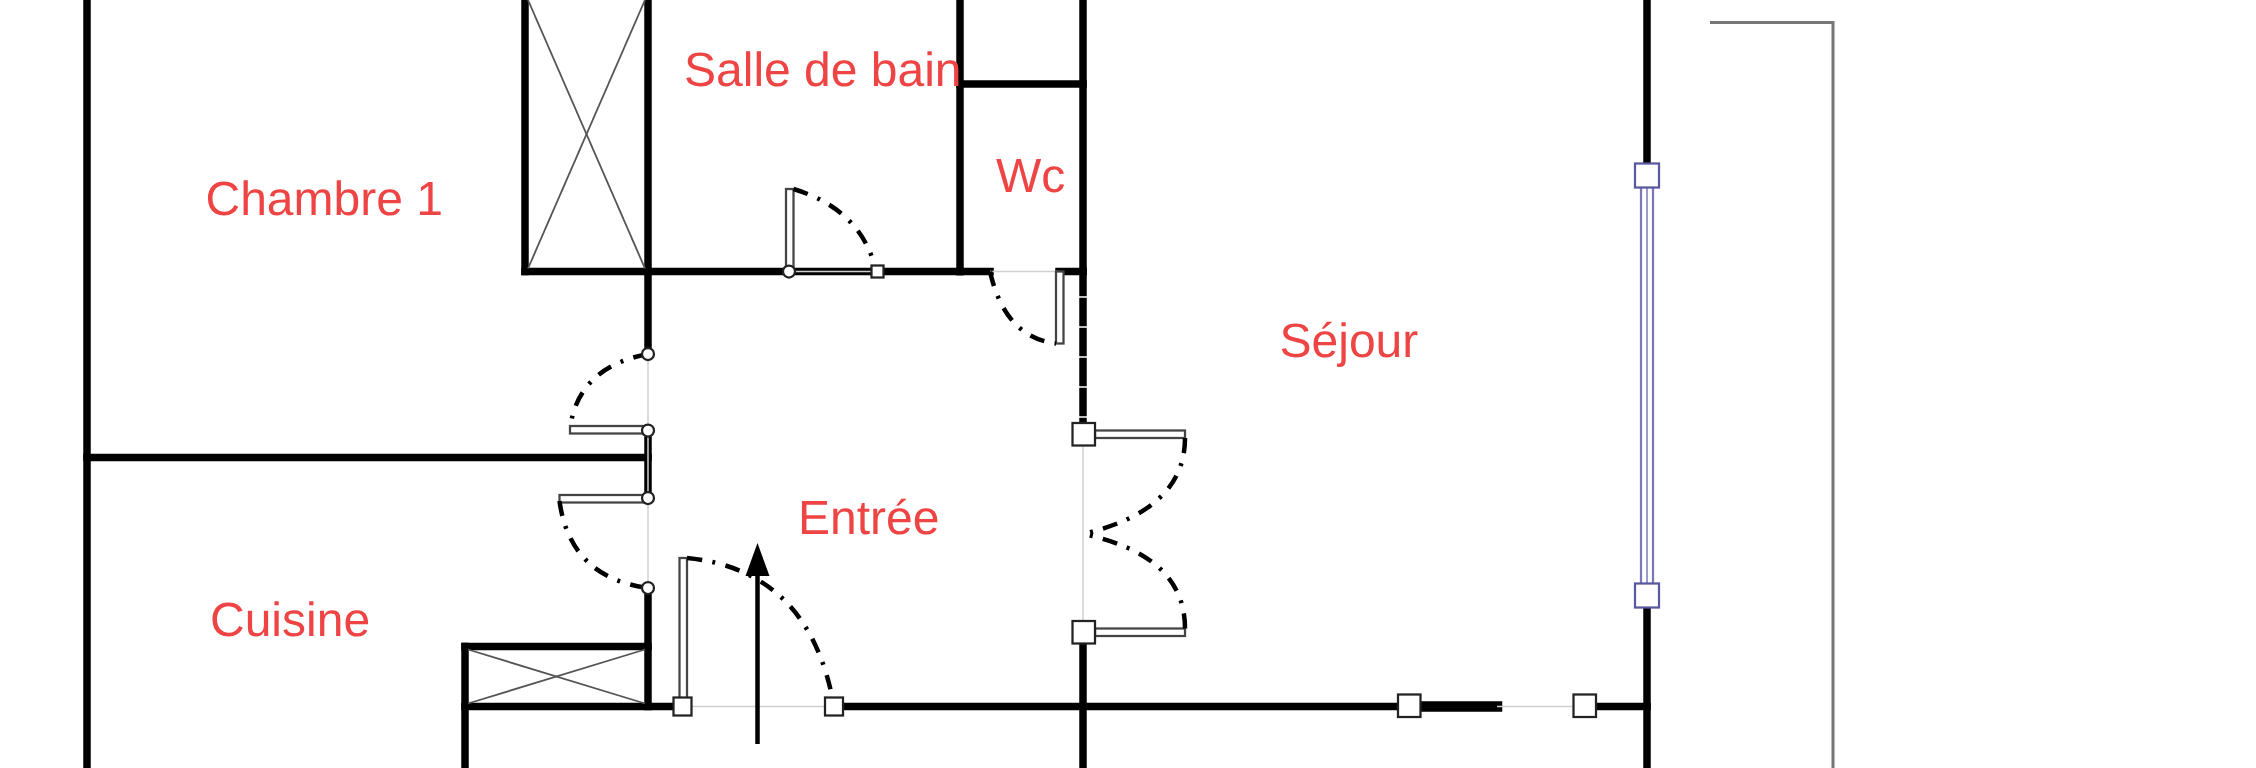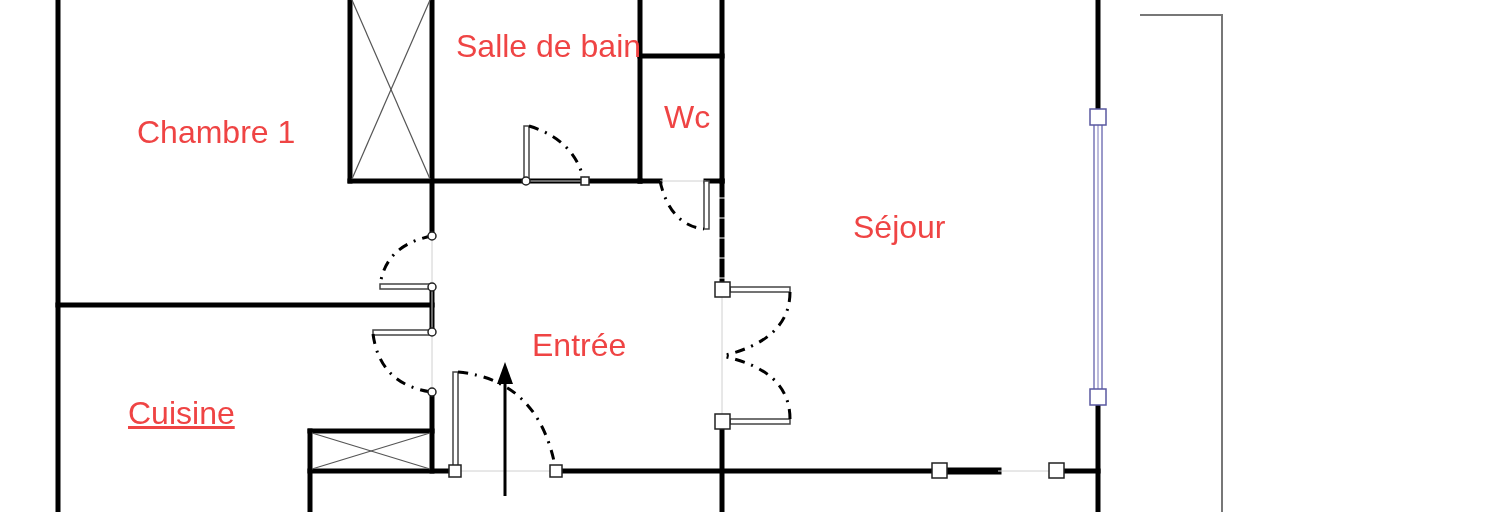--- a/index.html
+++ b/index.html
@@ -128,14 +128,14 @@
 
     <rect class="hinge" x="932" y="463" width="15" height="15"></rect>
     <rect class="hinge" x="1049" y="463" width="15" height="15"></rect>
   </svg>
 
   <div class="room-label" style="left:137px;top:114px;">Chambre 1</div>
   <div class="room-label" style="left:456px;top:28px;">Salle de bain</div>
   <div class="room-label" style="left:664px;top:99px;">Wc</div>
   <div class="room-label" style="left:853px;top:209px;">Séjour</div>
   <div class="room-label" style="left:532px;top:327px;">Entrée</div>
-  <div class="room-label" style="left:128px;top:395px;text-decoration:underline;">Cuisine</div>
+  <div class="room-label" style="left:140px;top:395px;">Cuisine</div>
 </div>
 
 </body></html>

